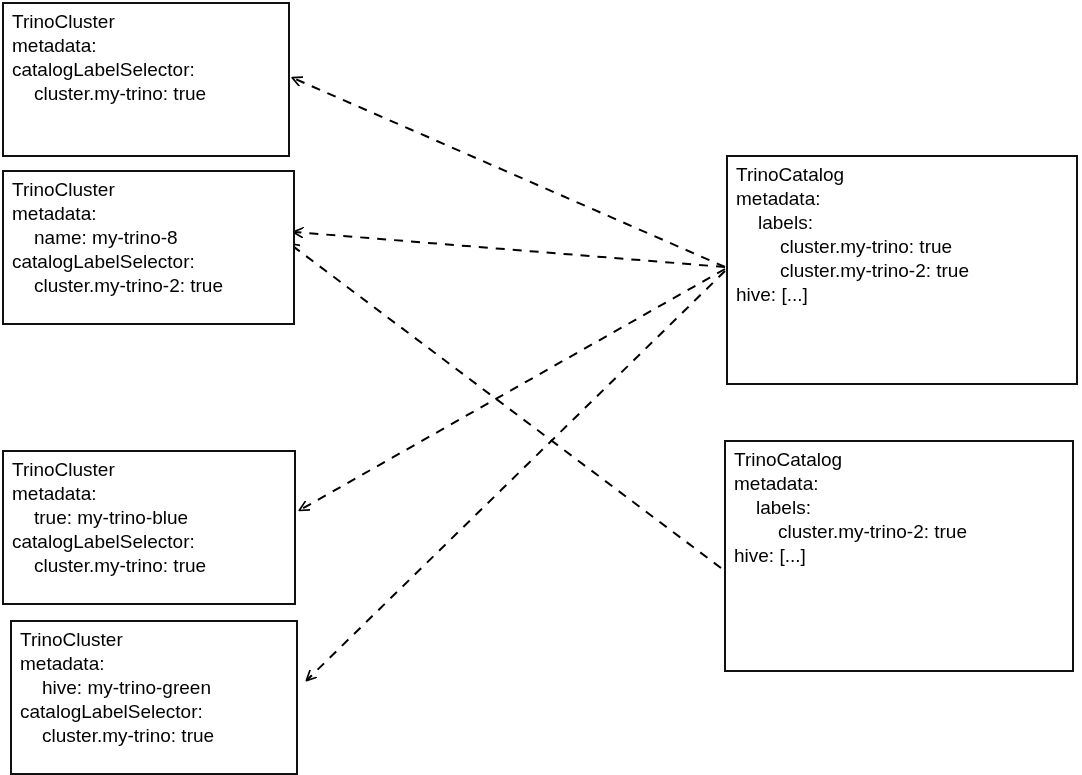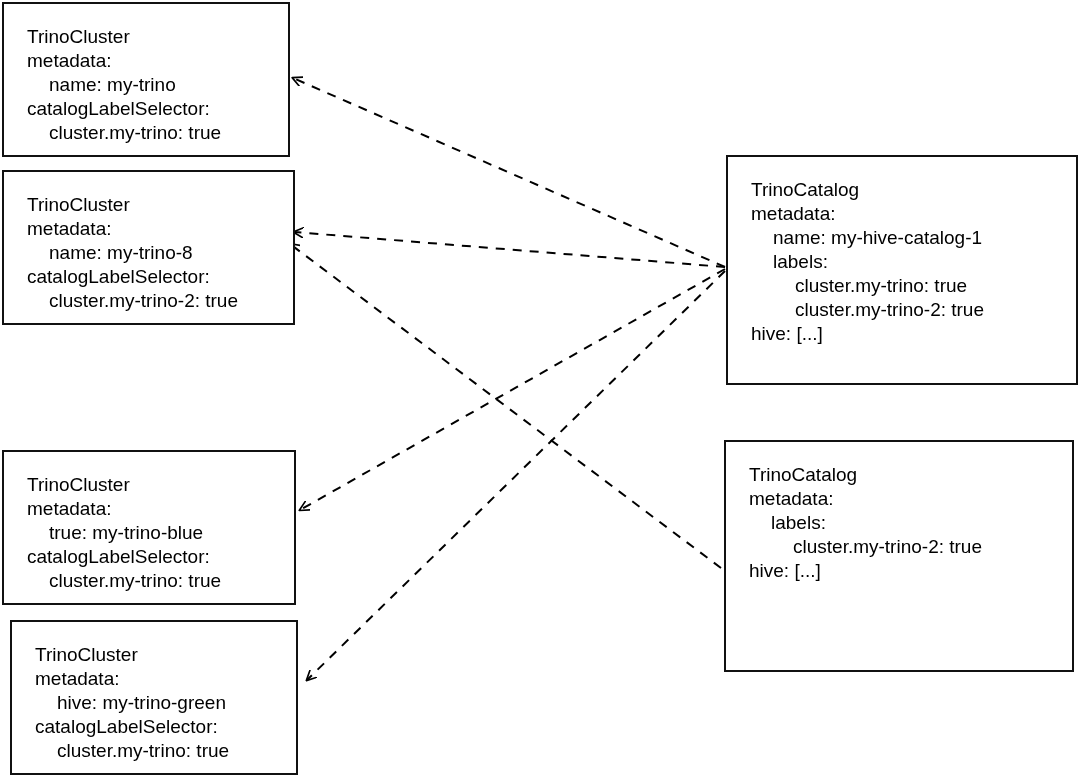--- a/index.html
+++ b/index.html
@@ -28,21 +28,21 @@
   }
   .node {
     position: absolute;
     box-sizing: border-box;
     border: 2px solid #111111;
     background: #ffffff;
     padding: 6px 0 0 0;
     overflow: hidden;
   }
   .yaml {
-    margin: 15px;
+    margin: 0;
     padding: 0 0 0 8px;
     font-family: "Liberation Sans", sans-serif;
     font-size: 19px;
     line-height: 24px;
     color: #000000;
     white-space: pre;
   }
   .yaml .ln { display: block; }
   .i0 { padding-left: 0px; }
   .i1 { padding-left: 22px; }
@@ -62,32 +62,32 @@
     <g id="edge-paths">
         <path d="M 725 267 L 293 78" fill="none" stroke="#000000" stroke-width="2" stroke-dasharray="9 8" marker-end="url(#arrowhead)"></path>
         <path d="M 725 267 L 294 232" fill="none" stroke="#000000" stroke-width="2" stroke-dasharray="9 8" marker-end="url(#arrowhead)"></path>
         <path d="M 721 568 L 290 244" fill="none" stroke="#000000" stroke-width="2" stroke-dasharray="9 8" marker-end="url(#arrowhead)"></path>
         <path d="M 725 269 L 300 510" fill="none" stroke="#000000" stroke-width="2" stroke-dasharray="9 8" marker-end="url(#arrowhead)"></path>
         <path d="M 725 271 L 307 680" fill="none" stroke="#000000" stroke-width="2" stroke-dasharray="9 8" marker-end="url(#arrowhead)"></path>
       </g>
   </svg>
 
   <div class="node" style="left: 2px; top: 2px; width: 288px; height: 155px;">
-    <pre class="yaml"><span class="ln i0">TrinoCluster</span><span class="ln i0">metadata:</span><span class="ln i1">name: my-trino</span><span class="ln i0">catalogLabelSelector:</span><span class="ln i1">cluster.my-trino: true</span></pre>
+    <pre class="yaml"><span class="ln i0">TrinoCluster</span><span class="ln i0">metadata:</span><span class="ln i0">catalogLabelSelector:</span><span class="ln i1">cluster.my-trino: true</span></pre>
   </div>
   <div class="node" style="left: 2px; top: 170px; width: 293px; height: 155px;">
     <pre class="yaml"><span class="ln i0">TrinoCluster</span><span class="ln i0">metadata:</span><span class="ln i1">name: my-trino-8</span><span class="ln i0">catalogLabelSelector:</span><span class="ln i1">cluster.my-trino-2: true</span></pre>
   </div>
   <div class="node" style="left: 2px; top: 450px; width: 294px; height: 155px;">
     <pre class="yaml"><span class="ln i0">TrinoCluster</span><span class="ln i0">metadata:</span><span class="ln i1">true: my-trino-blue</span><span class="ln i0">catalogLabelSelector:</span><span class="ln i1">cluster.my-trino: true</span></pre>
   </div>
   <div class="node" style="left: 10px; top: 620px; width: 288px; height: 155px;">
     <pre class="yaml"><span class="ln i0">TrinoCluster</span><span class="ln i0">metadata:</span><span class="ln i1">hive: my-trino-green</span><span class="ln i0">catalogLabelSelector:</span><span class="ln i1">cluster.my-trino: true</span></pre>
   </div>
 
   <div class="node" style="left: 726px; top: 155px; width: 352px; height: 230px;">
-    <pre class="yaml"><span class="ln i0">TrinoCatalog</span><span class="ln i0">metadata:</span><span class="ln i1">name: my-hive-catalog-1</span><span class="ln i1">labels:</span><span class="ln i2">cluster.my-trino: true</span><span class="ln i2">cluster.my-trino-2: true</span><span class="ln i0">hive: [...]</span></pre>
+    <pre class="yaml"><span class="ln i0">TrinoCatalog</span><span class="ln i0">metadata:</span><span class="ln i1">labels:</span><span class="ln i2">cluster.my-trino: true</span><span class="ln i2">cluster.my-trino-2: true</span><span class="ln i0">hive: [...]</span></pre>
   </div>
   <div class="node" style="left: 724px; top: 440px; width: 350px; height: 232px;">
     <pre class="yaml"><span class="ln i0">TrinoCatalog</span><span class="ln i0">metadata:</span><span class="ln i1">labels:</span><span class="ln i2">cluster.my-trino-2: true</span><span class="ln i0">hive: [...]</span></pre>
   </div>
 
 </div>
 
 </body></html>

